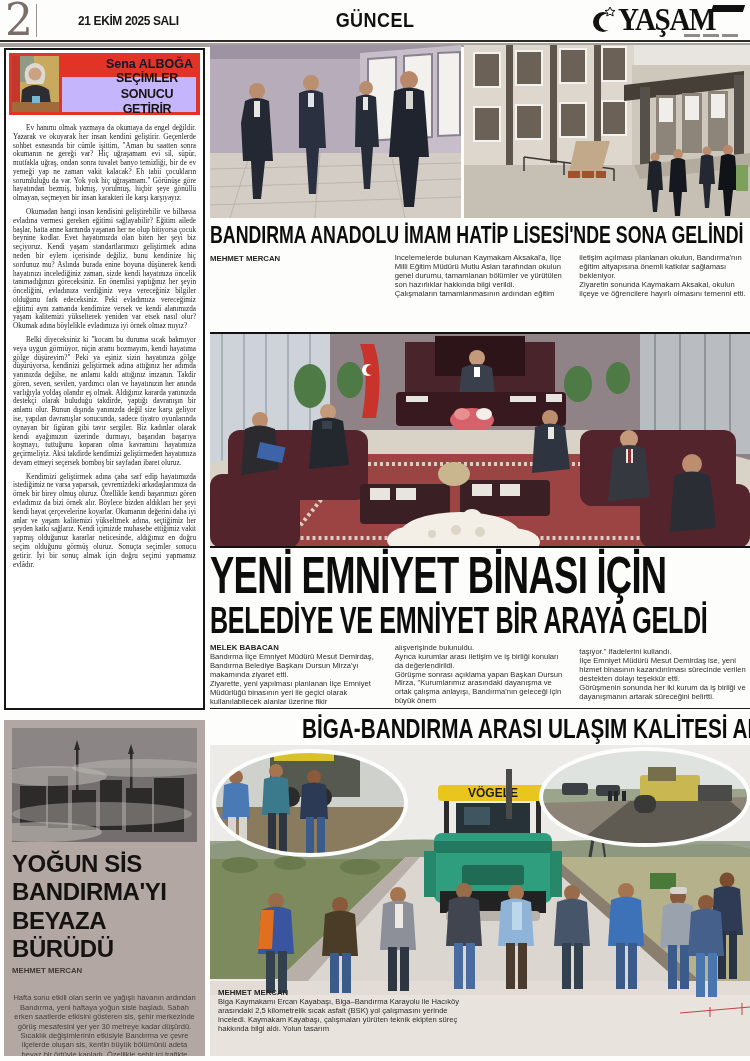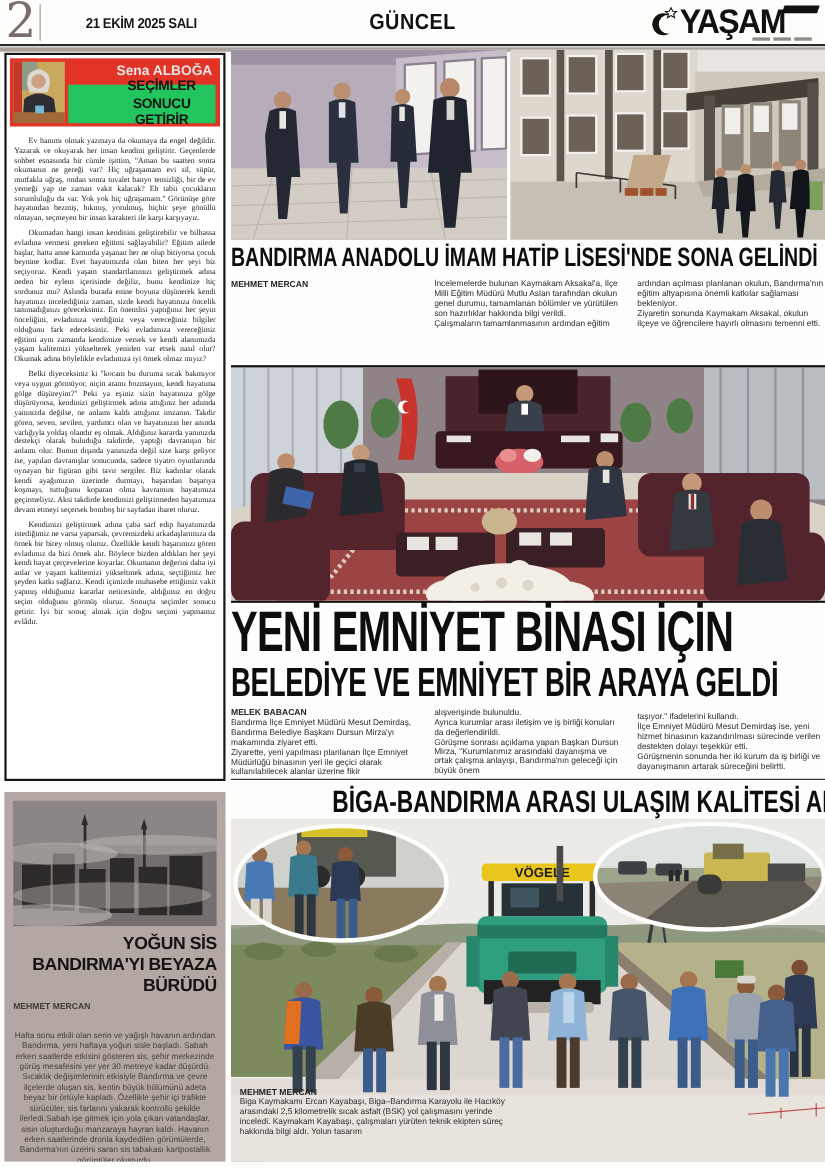--- a/index.html
+++ b/index.html
@@ -6,49 +6,49 @@
   .page{position:relative;width:750px;height:1061px;background:#fdfdfc;overflow:hidden;
         font-family:"Liberation Sans",sans-serif;color:#1c1c1c;}
   
   .pagenum{position:absolute;left:5px;top:-6px;font-family:"DejaVu Serif",serif;
            font-size:44px;color:#7a6e69;font-weight:400;}
   .head-vline{position:absolute;left:36px;top:4px;width:1px;height:33px;background:#9a938e;}
   .head-date{position:absolute;left:78px;top:13px;font-size:13px;font-weight:700;
              letter-spacing:-0.4px;transform:scaleX(.92);transform-origin:0 0;color:#181818;}
   .head-section{position:absolute;left:300px;top:9px;width:150px;text-align:center;
                 font-size:20px;font-weight:800;letter-spacing:.5px;transform:scaleX(.9);color:#111;}
-  .logo{position:absolute;right:8px;top:2px;width:150px;height:38px;}
+  .logo{position:absolute;right:8px;top:2px;width:150px;height:38px;font-family:Liberation Serif, serif;}
   .logo-word{position:absolute;left:26px;top:0px;font-size:31px;font-weight:800;
              letter-spacing:-1.5px;transform:scaleX(.94);transform-origin:0 0;color:#111;}
   .logo-flagbar{position:absolute;right:-2px;top:3px;width:32px;height:7px;background:#111;
                 transform:skewX(-18deg);}
   .logo-crescent{position:absolute;left:0;top:2px;}
   .logo-tag{position:absolute;right:4px;top:32px;display:flex;gap:3px;}
   .logo-tag span{display:block;width:16px;height:3px;background:#8f8b87;}
   .rule-dark{position:absolute;left:0;top:40px;width:750px;height:2px;background:#2e2b29;}
   .rule-gray{position:absolute;left:0;top:43px;width:750px;height:4px;background:#a7a29d;}
   
   .opinion{position:absolute;left:4px;top:48px;width:201px;height:662px;background:#fff;
            border:2px solid #171717;box-sizing:border-box;overflow:hidden;}
   .op-head{position:relative;margin:3px;height:62px;background:#e13326;}
   .op-photo{position:absolute;left:3px;top:3px;width:47px;height:56px;}
   .op-name{position:absolute;left:52px;top:0;right:0;height:23px;line-height:23px;
-           text-align:right;padding-right:7px;color:#e5e5e5;font-size:12.5px;font-weight:700;}
-  .op-title{position:absolute;left:53px;top:24px;right:4px;bottom:3px;background:#22c55e;
+           text-align:right;padding-right:7px;color:#0f172a;font-size:12.5px;font-weight:700;}
+  .op-title{position:absolute;left:53px;top:24px;right:4px;bottom:3px;background:#c4b5fd;
             display:flex;align-items:center;justify-content:center;text-align:center;
             font-size:12.5px;font-weight:800;line-height:1.25;color:#161310;
             letter-spacing:-0.3px;padding-left:36px;}
   .op-body{padding:6px 7px 0 7px;font-family:"Liberation Serif",serif;font-size:7.2px;
            line-height:1.22;text-align:justify;color:#222;}
   .op-body p{margin:0 0 5px 0;text-indent:13px;}
   
   .fog-box{position:absolute;left:4px;top:720px;width:201px;height:336px;background:#b3a7a3;
            box-sizing:border-box;padding:8px 8px 0 8px;overflow:hidden;}
   .fog-photo{display:block;width:185px;height:114px;}
-  .fog-title{margin:8px 0 3px 0;text-align:right;font-size:16px;font-weight:800;
+  .fog-title{margin:8px 0 3px 0;text-align:left;font-size:24px;font-weight:800;
              line-height:1.18;color:#151311;letter-spacing:-0.4px;}
   .fog-byline{font-size:7.8px;font-weight:700;color:#3f3a37;margin-bottom:2px;}
   .fog-text{font-size:7.5px;line-height:1.26;color:#45403d;text-align:center;white-space:pre-line;margin-top:18px;}
   
   .photo{position:absolute;overflow:hidden;background:#ccc;}
   .headline{position:absolute;white-space:nowrap;font-weight:800;color:#0d0d0d;}
   .headline>span{display:inline-block;transform-origin:0 50%;}
   .art-text{position:absolute;display:flex;gap:14px;}
   .art-col{width:171px;font-size:7.6px;line-height:1.17;color:#2d2d2d;white-space:pre-line;
            overflow:hidden;}
@@ -248,21 +248,21 @@
     </svg>
   </div>
 
   <div class="headline" style="left:210px;top:221px;font-size:24px;">
     <span style="transform:scaleX(.74);">BANDIRMA ANADOLU İMAM HATİP LİSESİ'NDE SONA GELİNDİ</span>
   </div>
   <div class="art-text" style="left:210px;top:254px;width:540px;height:76px;">
     <div class="art-col"><span class="byline">MEHMET MERCAN</span><br></div>
     <div class="art-col">İncelemelerde bulunan Kaymakam Aksakal'a, İlçe Milli Eğitim Müdürü Mutlu Aslan tarafından okulun genel durumu, tamamlanan bölümler ve yürütülen son hazırlıklar hakkında bilgi verildi.
 Çalışmaların tamamlanmasının ardından eğitim</div>
-    <div class="art-col">ardından açılması planlanan okulun, Bandırma'nın eğitim altyapısına önemli katkılar sağlaması bekleniyor.
+    <div class="art-col">iletişim açılması planlanan okulun, Bandırma'nın eğitim altyapısına önemli katkılar sağlaması bekleniyor.
 Ziyaretin sonunda Kaymakam Aksakal, okulun ilçeye ve öğrencilere hayırlı olmasını temenni etti.</div>
   </div>
 
   <div class="photo" style="left:210px;top:332px;width:540px;height:216px;border-top:2px solid #111;border-bottom:2px solid #111;box-sizing:border-box;">
     <svg width="540" height="214" viewBox="0 0 540 214" preserveAspectRatio="none">
       <rect width="540" height="214" fill="#8f8387"></rect>
       <rect x="0" y="0" width="120" height="130" fill="#cdd3d8"></rect>
       <g stroke="#a9b1b8" stroke-width="2">
           <line x1="12" y1="0" x2="12" y2="130"></line>
           <line x1="34" y1="0" x2="34" y2="130"></line>

